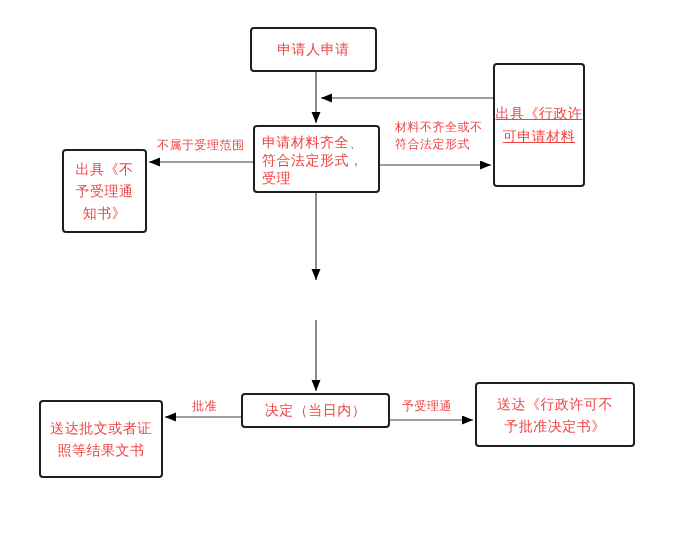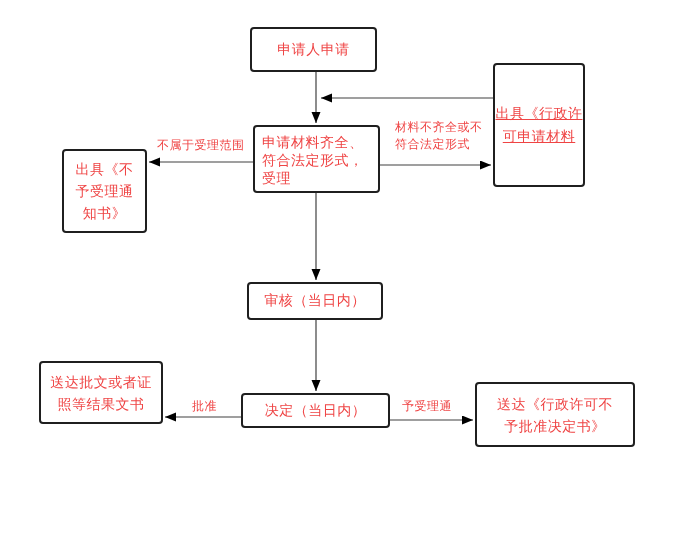--- a/index.html
+++ b/index.html
@@ -40,21 +40,21 @@
   .node .tline { display: block; }
 
   .node-apply        { left: 250px; top: 27px;  width: 127px; height: 45px; }
   .node-supplement   { left: 493px; top: 63px;  width: 92px; height: 124px; line-height: 23px; text-decoration: underline; }
   .node-reject       { left: 62px;  top: 103px; width: 85px;  height: 84px;  line-height: 22px; margin-top: 46px; }
   .node-accept       { left: 253px; top: 125px; width: 127px; height: 68px;
                        align-items: flex-start; justify-content: flex-start;
                        text-align: center; padding: 6px 4px 16px 7px; line-height: 18px; }
   .node-review       { left: 247px; top: 282px; width: 136px; height: 38px; }
   .node-decide       { left: 241px; top: 393px; width: 149px; height: 35px; }
-  .node-deliver-ok   { left: 39px;  top: 361px; width: 124px; height: 63px; line-height: 22px; }
+  .node-deliver-ok   { left: 39px;  top: 400px; width: 124px; height: 78px; line-height: 22px; }
   .node-deliver-deny { left: 475px; top: 382px; width: 160px; height: 65px; line-height: 22px; }
 
   .edge-label {
     position: absolute;
     color: #ef4444;
     font-size: 12px;
     line-height: 17px;
     white-space: nowrap;
     z-index: 2;
     letter-spacing: 0.5px;
@@ -107,23 +107,20 @@
     <span class="tline">予受理通</span>
     <span class="tline">知书》</span>
   </div>
 
   <div class="node node-accept">
     <span class="tline">申请材料齐全、</span>
     <span class="tline">符合法定形式，</span>
     <span class="tline">受理</span>
   </div>
 
-  <div class="node node-review">
-    <span class="tline">审核（当日内）</span>
-  </div>
 
   <div class="node node-decide">
     <span class="tline">决定（当日内）</span>
   </div>
 
   <div class="node node-deliver-ok">
     <span class="tline">送达批文或者证</span>
     <span class="tline">照等结果文书</span>
   </div>
 

